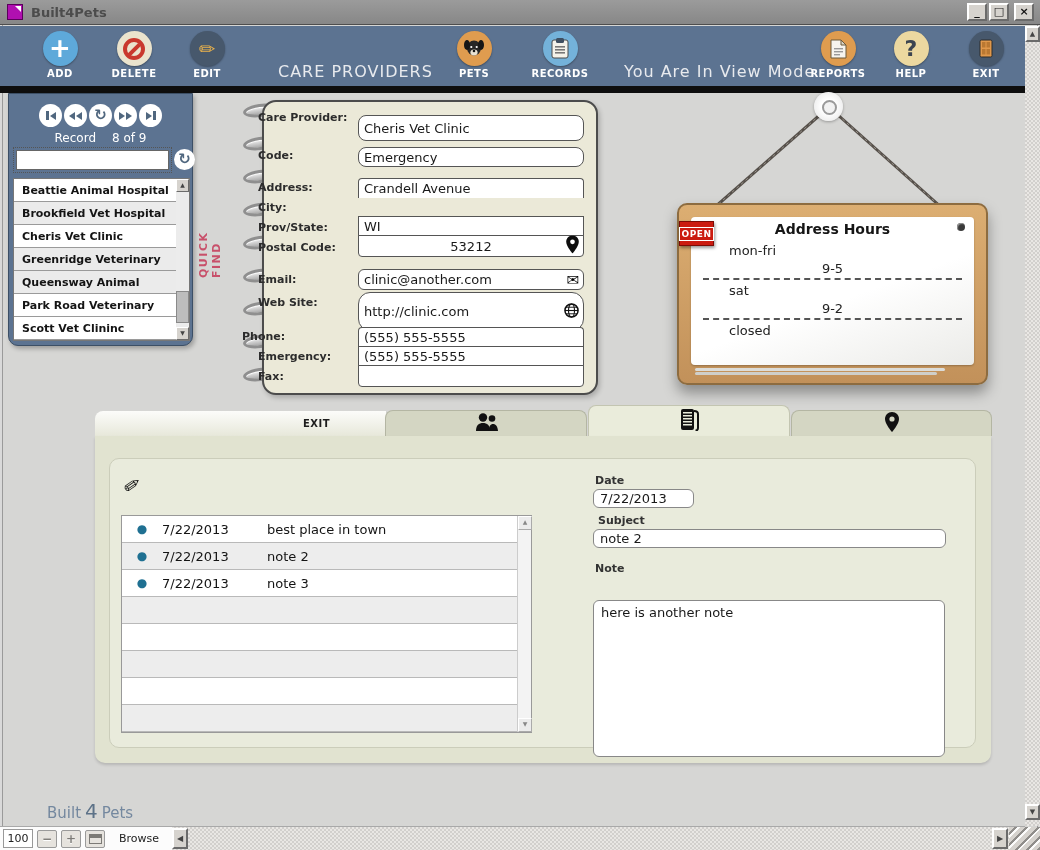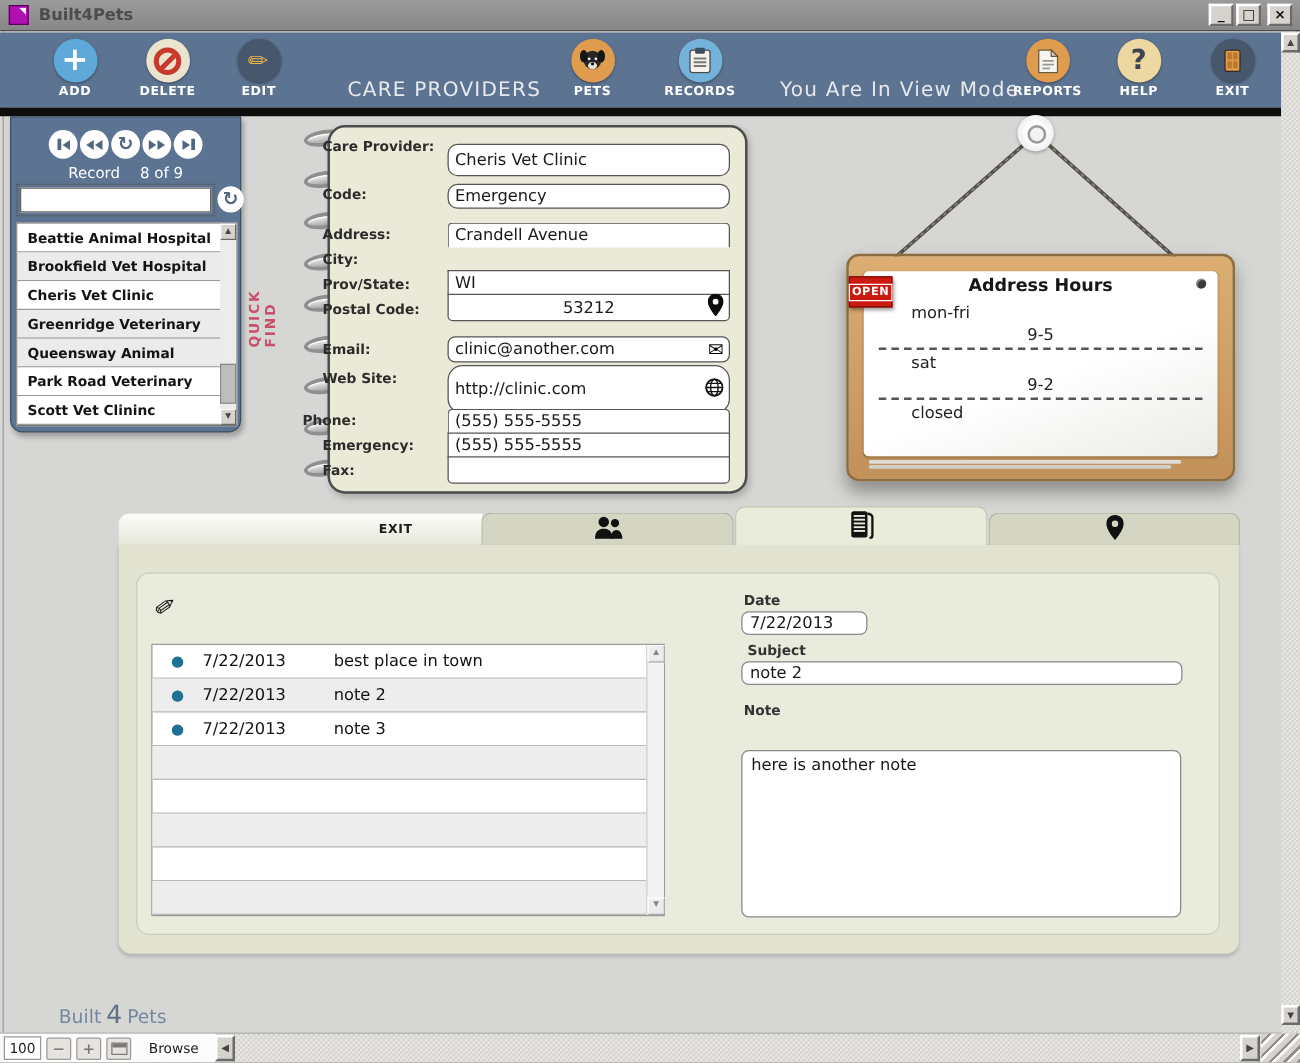--- a/index.html
+++ b/index.html
@@ -128,21 +128,21 @@
   .note-row.alt { background:#ededed; }
   .note-dot { width:40px; text-align:center; color:#1f7092; font-size:12px; }
   .note-date { width:100px; }
   .note-text { padding-left:5px; }
   .nlist-sb { position:absolute; right:0; top:0; width:14px; height:216px; background:#f3f3f3; border-left:1px solid #ccc; }
   .nlist-sb .sb-btn { width:14px; height:14px; line-height:10px; font-size:6px; border-width:1px;
     background:#ececec; border-color:#fff #aaa #aaa #fff; color:#888; }
   .dlabel { position:absolute; font-size:11px; font-weight:bold; color:#333; }
   .dfield { position:absolute; background:#fff; border:1px solid #888; border-radius:6px;
     font-size:13px; color:#191919; padding:1px 6px; }
-  .dnote { position:absolute; left:483px; top:141px; width:352px; height:134px; background:#fff;
+  .dnote { position:absolute; left:483px; top:141px; width:352px; height:157px; background:#fff;
     border:1px solid #888; border-radius:6px; font-size:13px; color:#191919; padding:4px 7px; }
   
   .brand { position:absolute; left:47px; top:799px; color:#74889f; font-size:15px; }
   .brand .b4 { font-size:20px; color:#5d7288; margin:0 4px; }
   .statusbar { position:absolute; left:0; top:826px; width:1025px; height:24px; border-top:1px solid #a9a9a9; }
   .status-left { position:absolute; left:0; top:0; width:172px; height:23px; background:#fcfcfc;
     display:flex; align-items:center; }
   .zoombox { width:30px; height:19px; border:1px solid #999; margin-left:3px; font-size:11px; color:#222;
     display:flex; align-items:center; justify-content:center; background:#fff; }
   .mini-btn { width:20px; height:18px; margin-left:4px; background:#e6e3de; border:1px solid #9a9a9a;

